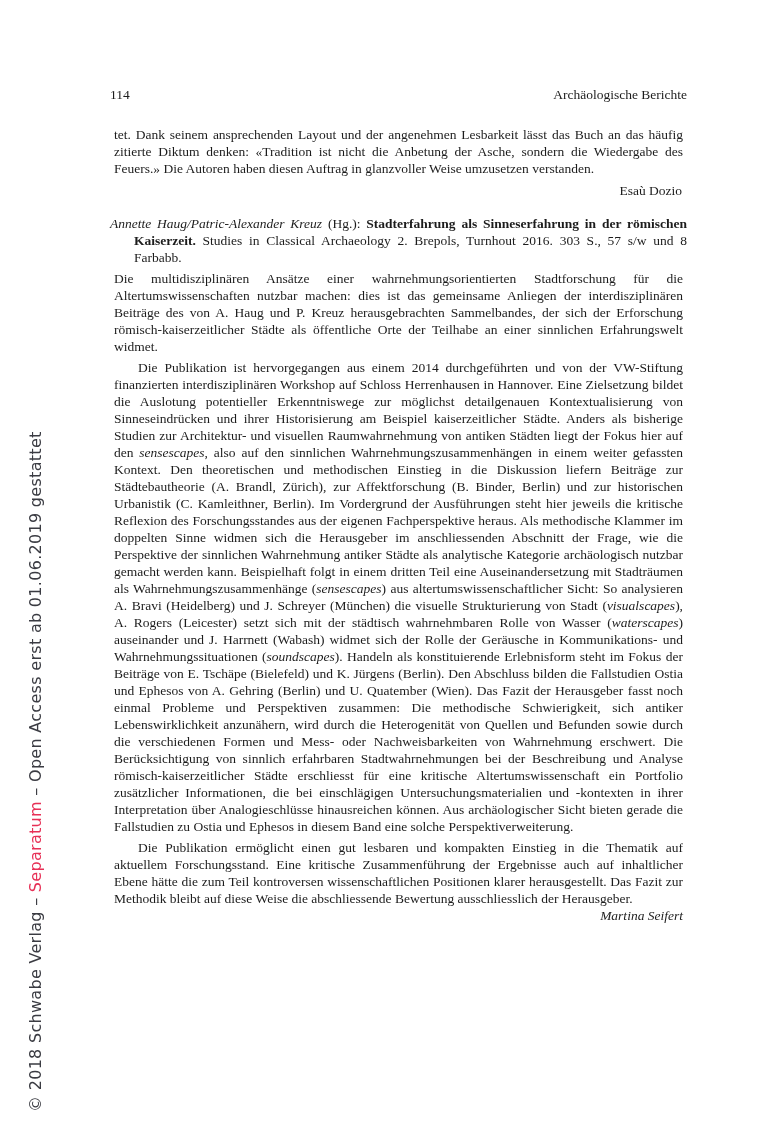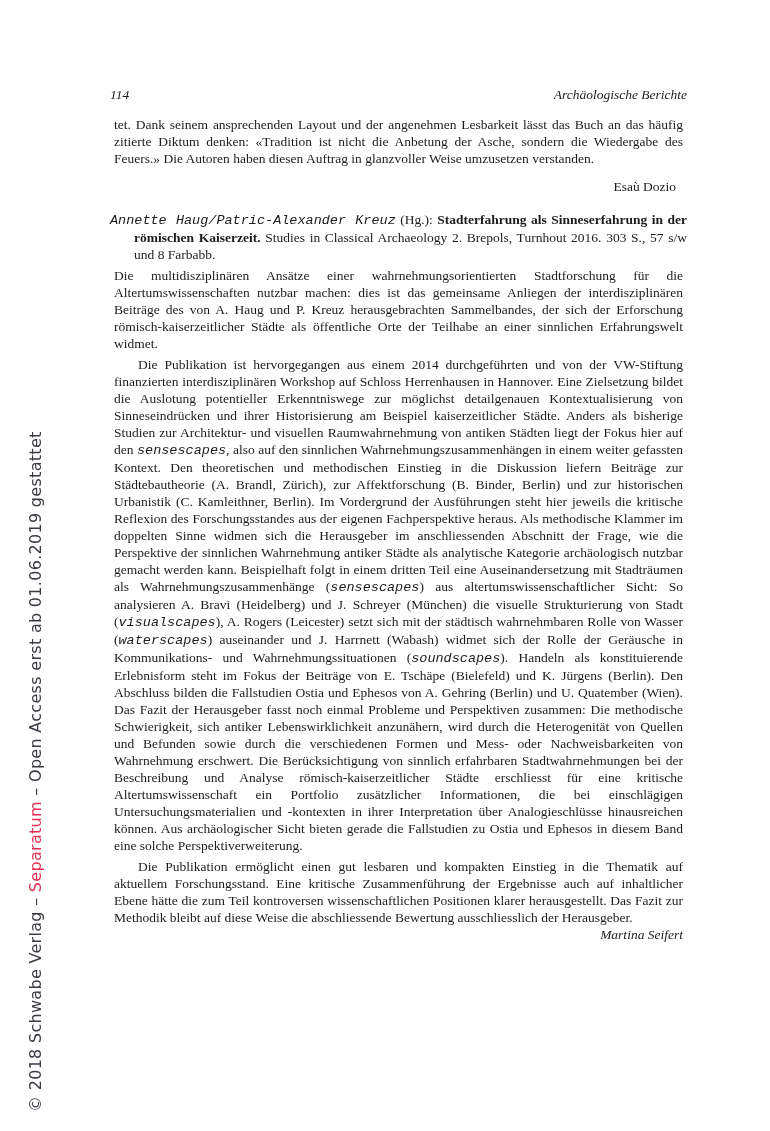--- a/index.html
+++ b/index.html
@@ -28,51 +28,50 @@
   
   .text-col {
     position: absolute;
     left: 110px;
     top: 86px;
     width: 577px;
   }
   .running-header {
     position: relative;
     height: 17px;
-    margin-bottom: 13px;
+    margin-bottom: 23px;
     font-size: 13.5px;
     line-height: 17px;
-    font-style: italic;
   }
   .pageno { position: absolute; left: 0; top: 0; }
   .runhead { display: block; text-align: right; }
   .para {
     margin: 4px;
     font-size: 13.5px;
     line-height: 17px;
     text-align: justify;
     hyphens: auto;
   }
   .para.indent { text-indent: 24px; }
   .sig {
-    margin: 11px;
+    margin: 5px;
     font-size: 13.5px;
     line-height: 17px;
     text-align: right;
   }
   .biblio {
     margin: 16px 0 0 0;
     font-size: 13.5px;
     line-height: 17px;
     text-align: justify;
     padding-left: 24px;
     text-indent: -24px;
     hyphens: auto;
   }
-  .it { font-style: italic; font-family: Liberation Mono, monospace; }
+  .it { font-style: italic; }
   .bo { font-weight: bold; }
   .sig-inline { float: right; font-style: italic; }
 </style>
 </head>
 <body>
 
 <div class="page">
 
   <aside class="spine"><span>© 2018 Schwabe Verlag – </span><span style="color: rgb(231, 48, 86);">Separatum</span><span> – Open Access erst ab 01.06.2019 gestattet</span></aside>
 

